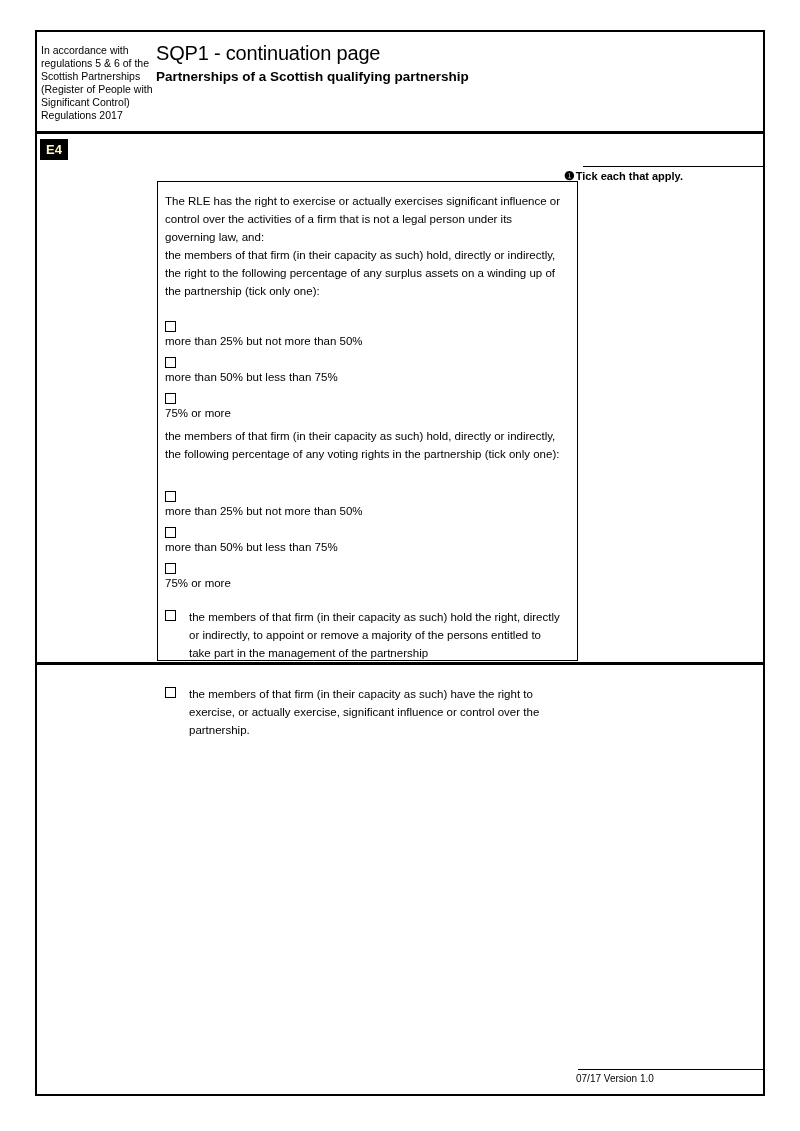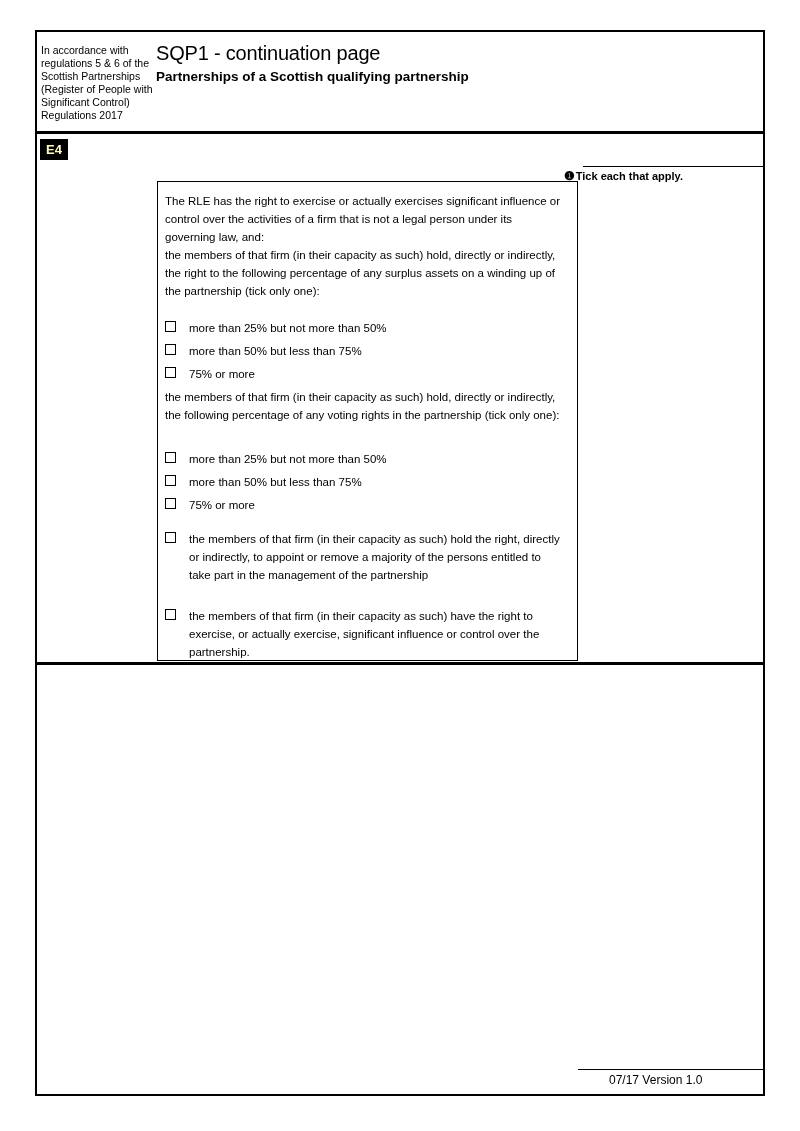--- a/index.html
+++ b/index.html
@@ -28,34 +28,34 @@
 
   .content-box { position:absolute; left:157px; top:181px; width:421px; height:480px;
                  border:1px solid #000; padding:10px 12px 10px 7px;
                  font-size:11.5px; line-height:18px; }
   .content-box p { margin:0; }
   .p-lead1 { margin-top:14px; }
   .p-lead2 { margin-top:2px; }
 
   .opt-group.g1 { margin-top:19px; }
   .opt-group.g2 { margin-top:26px; }
-  .opt-row { display:flex; align-items:flex-start; margin-bottom:5px; }
+  .opt-row { display:flex; align-items:flex-start; margin-bottom:5px;flex-direction:column; }
   .checkbox { flex:0 0 auto; width:11px; height:11px; border:1.5px solid #000; background:#fff;
               margin:2px 13px 0 0; display:inline-block; }
   .opt-label { display:block; }
 
   .big-opt { display:flex; align-items:flex-start; }
   .big-opt.b1 { margin-top:16px; }
   .big-opt.b2 { margin-top:23px; }
   .big-opt .opt-label { max-width:378px; }
 
   .bottom-rule { position:absolute; left:35px; top:662px; width:730px; height:3px; background:#000; }
 
   .footer-rule { position:absolute; left:578px; top:1069px; width:187px; height:1px; background:#000; }
-  .footer-text { position:absolute; left:609px; top:1073px; font-size:12px; }
+  .footer-text { position:absolute; left:576px; top:1073px; font-size:10px; }
 </style>
 </head>
 <body>
 
 <div class="page">
 
   <div class="frame"></div>
 
   <div class="reg-note">In accordance with regulations 5 &amp; 6 of the Scottish Partnerships (Register of People with Significant Control) Regulations 2017</div>
   <div class="title">SQP1 - continuation page</div>

